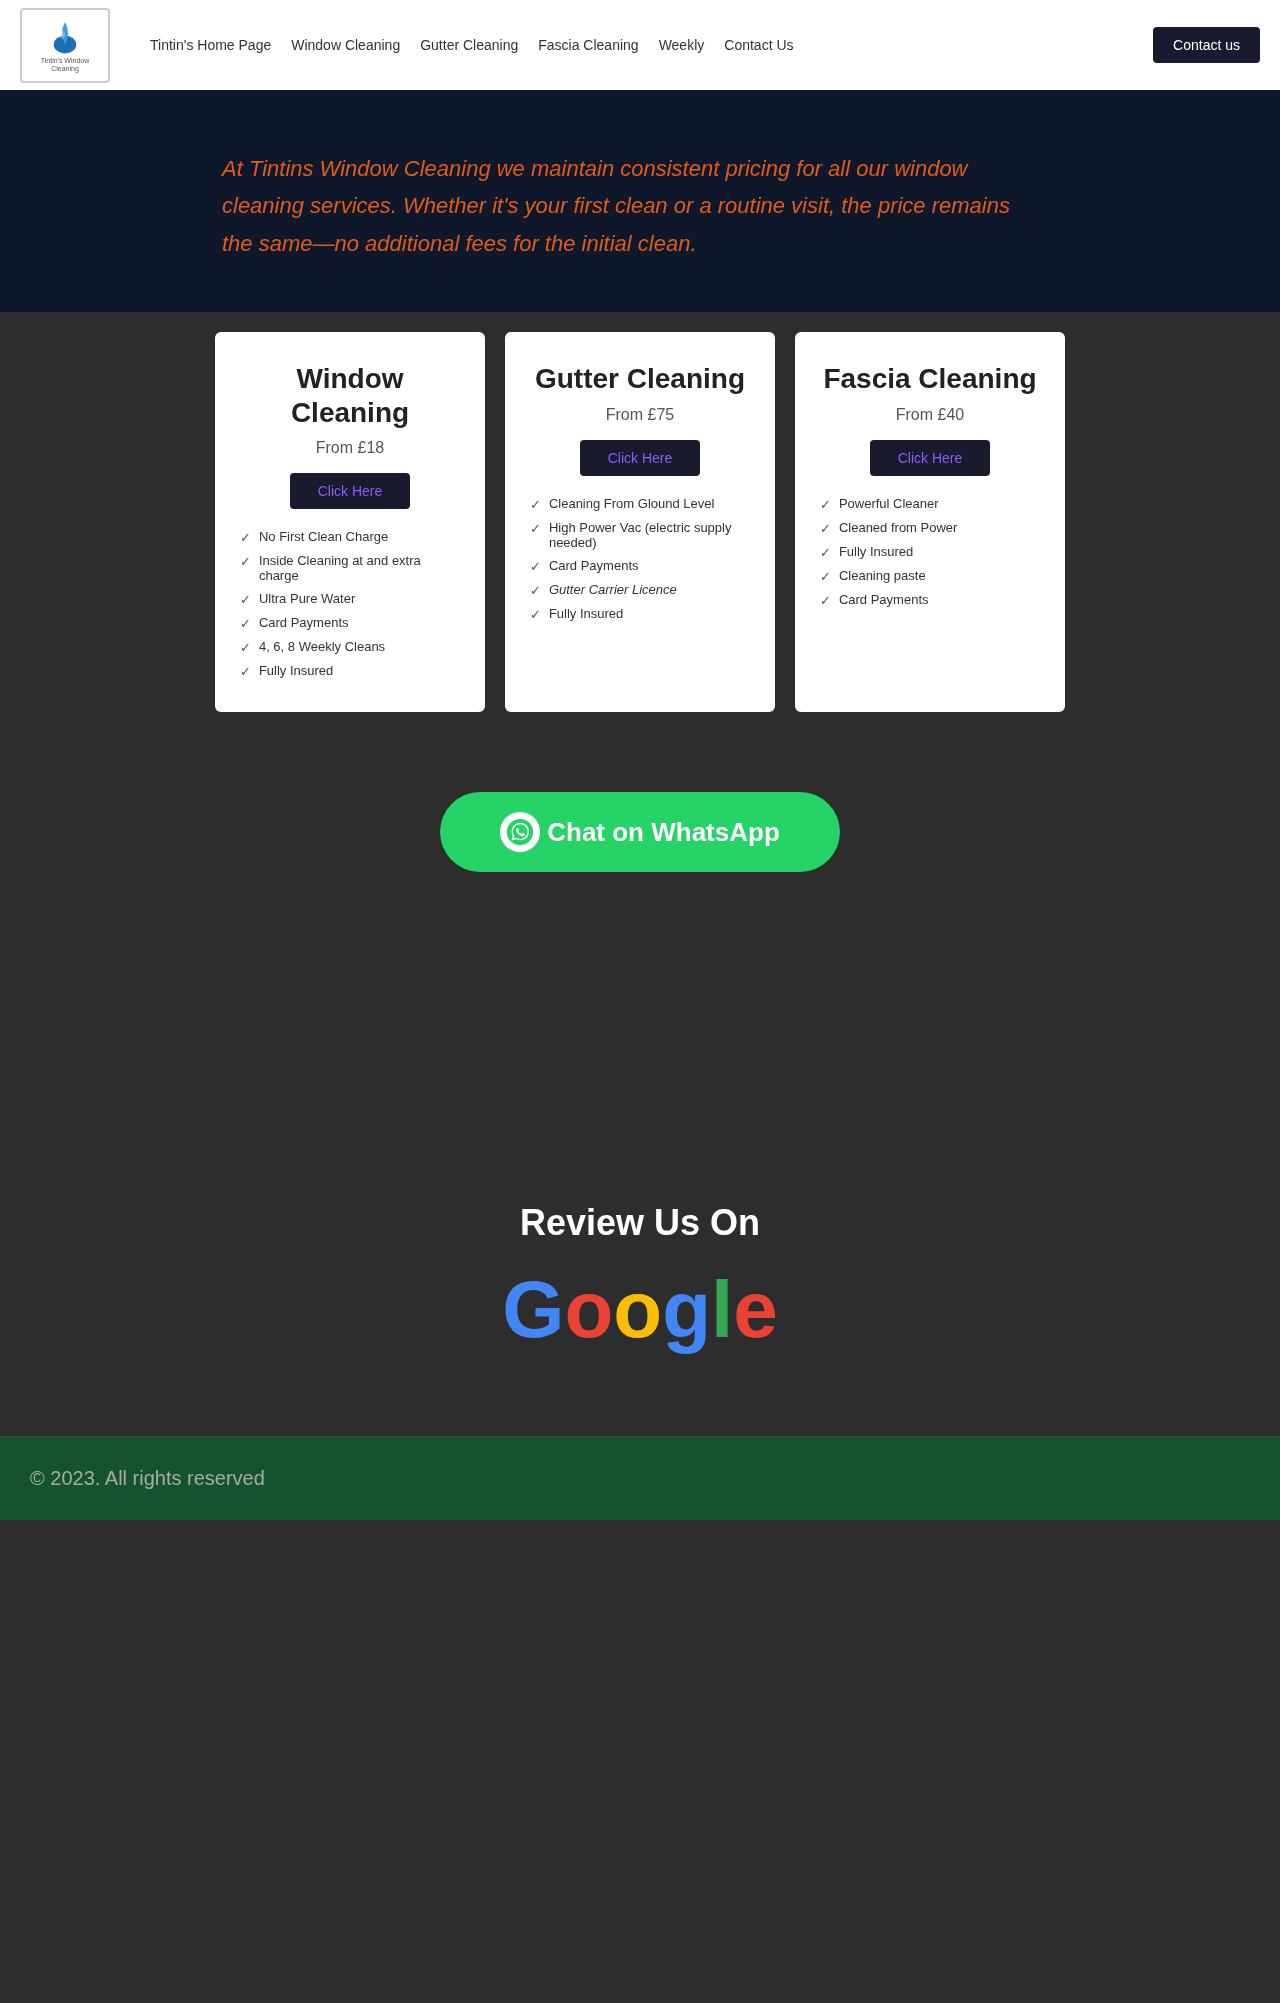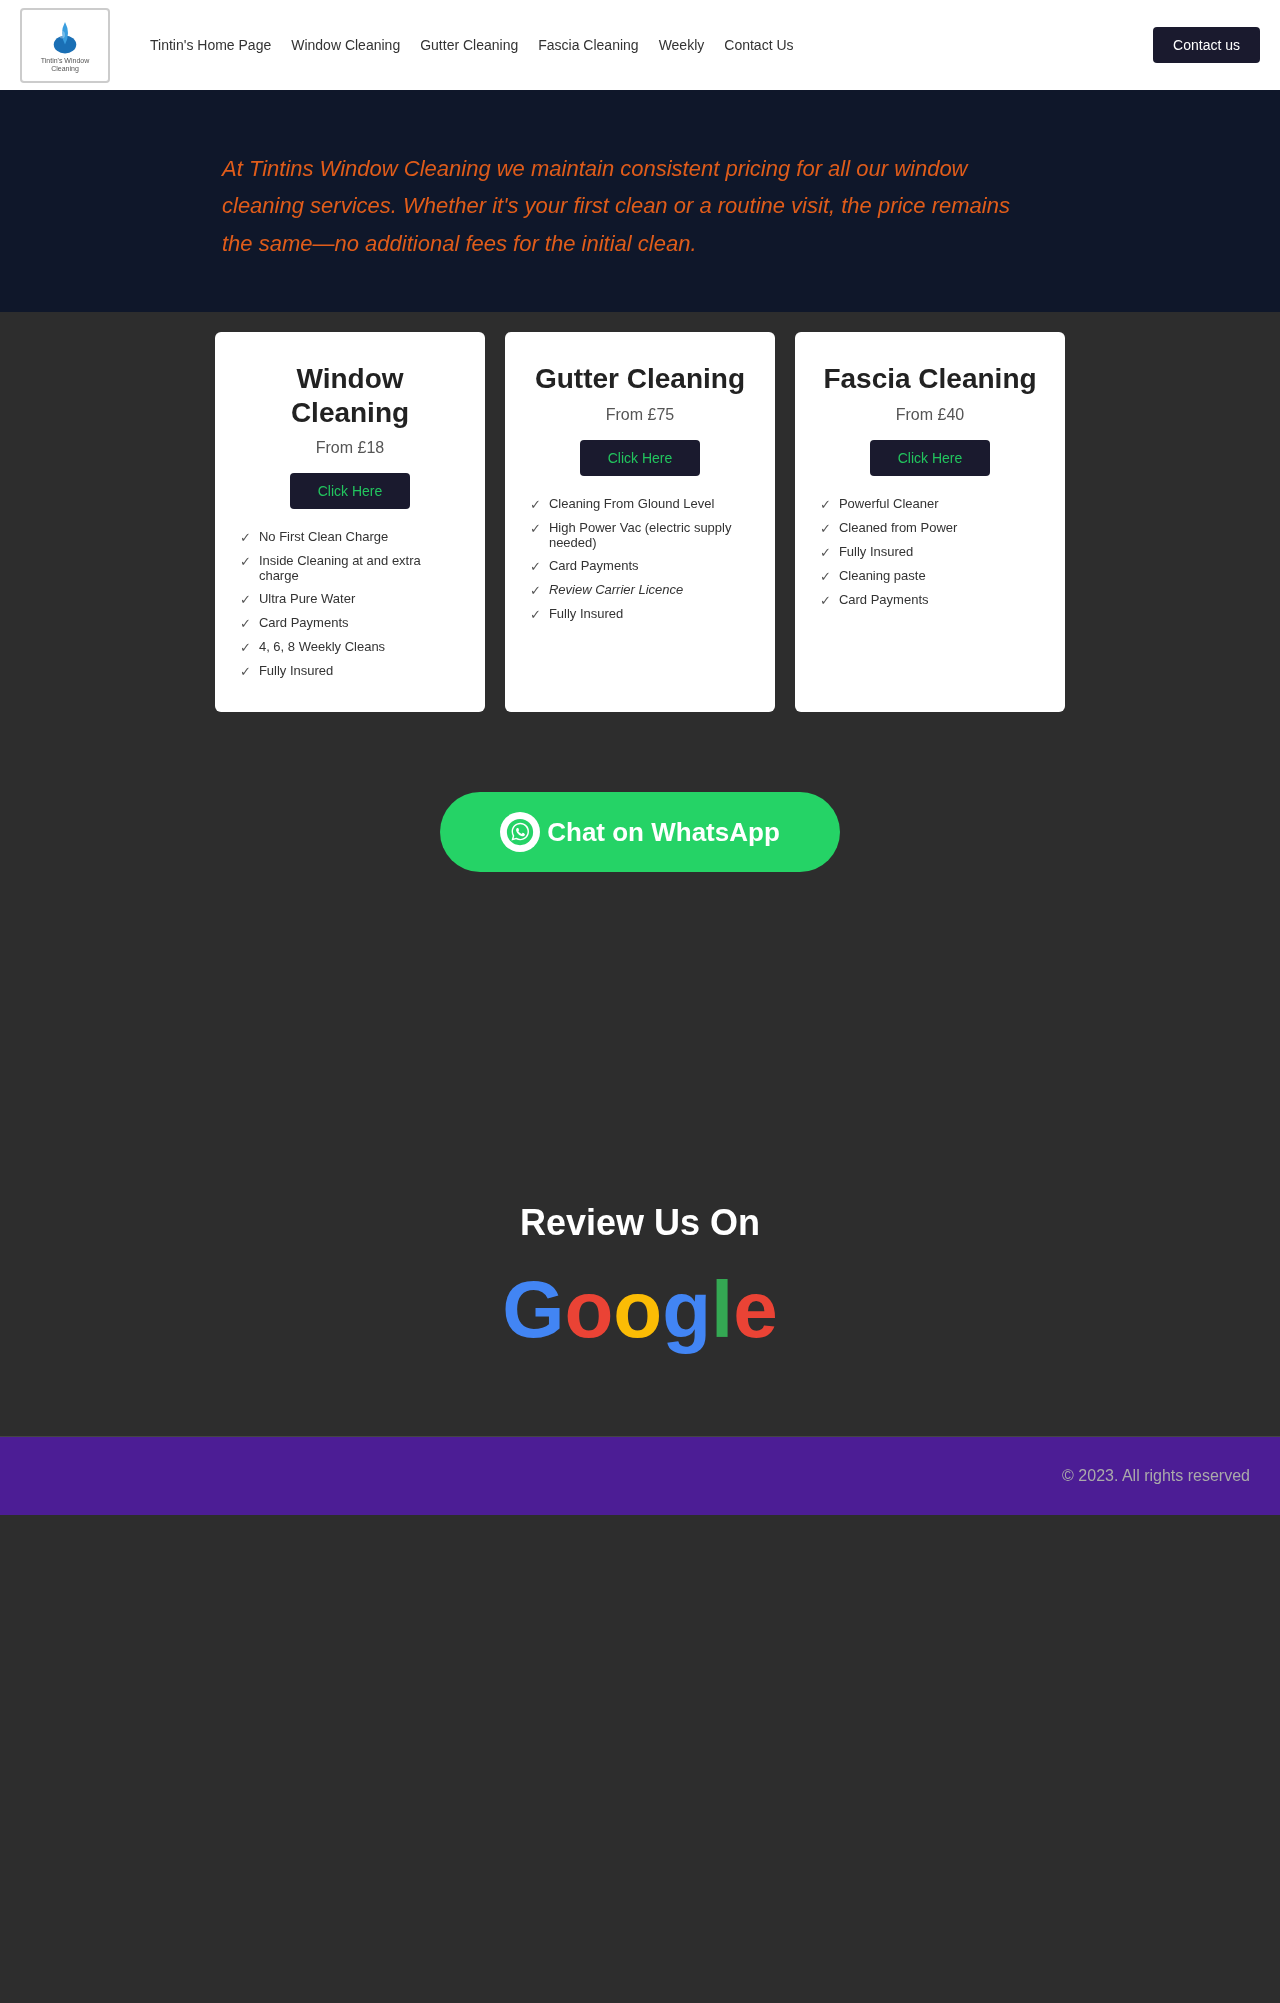--- a/index.html
+++ b/index.html
@@ -116,21 +116,21 @@
     .card-price {
       font-size: 16px;
       color: #555;
       text-align: center;
       margin-bottom: 16px;
     }
     .card-btn {
       display: block;
       margin: 0 auto 20px auto;
       background-color: #1a1a2e;
-      color: #22c55e;
+      color: #8b5cf6;
       border: none;
       padding: 10px 28px;
       border-radius: 4px;
       font-size: 14px;
       cursor: pointer;
       text-align: center;
     }
     .card-features {
       list-style: none;
       padding: 0;
@@ -210,25 +210,25 @@
       font-weight: bold;
       font-family: 'Arial', sans-serif;
     }
     .g-blue { color: #4285F4; }
     .g-red { color: #EA4335; }
     .g-yellow { color: #FBBC05; }
     .g-green { color: #34A853; }
 
     
     footer {
-      background-color: #4c1d95;
-      text-align: right;
+      background-color: #14532d;
+      text-align: left;
       padding: 30px;
       color: #aaa;
-      font-size: 16px;
+      font-size: 20px;
       border-top: 1px solid #444;
     }
 
     
     .spacer {
       background-color: #2d2d2d;
       height: 200px;
     }
   </style>
 </head>
@@ -308,21 +308,21 @@
       <li>
         <span class="check-icon">✓</span>
         <span>High Power Vac (electric supply needed)</span>
       </li>
       <li>
         <span class="check-icon">✓</span>
         <span>Card Payments</span>
       </li>
       <li>
         <span class="check-icon">✓</span>
-        <span class="italic-text">Review Carrier Licence</span>
+        <span class="italic-text">Gutter Carrier Licence</span>
       </li>
       <li>
         <span class="check-icon">✓</span>
         <span>Fully Insured</span>
       </li>
     </ul>
   </div>
 
   <div class="card">
     <div class="card-title">Fascia Cleaning</div>

